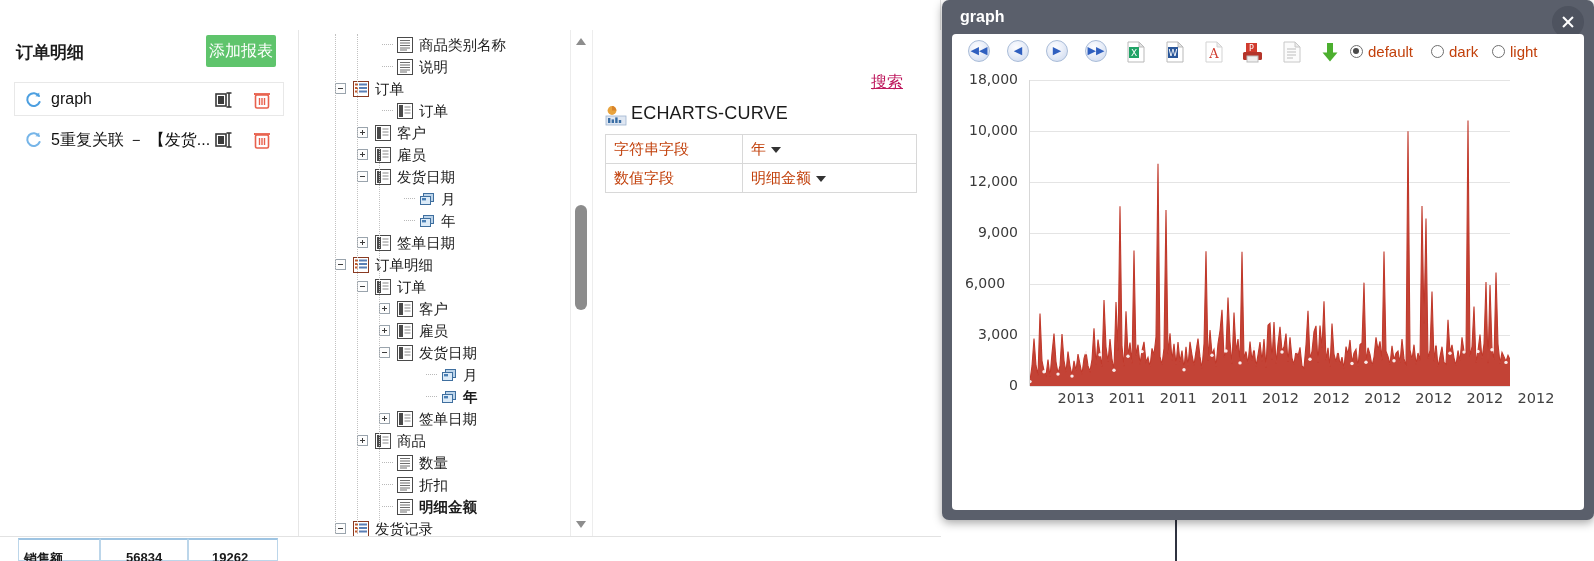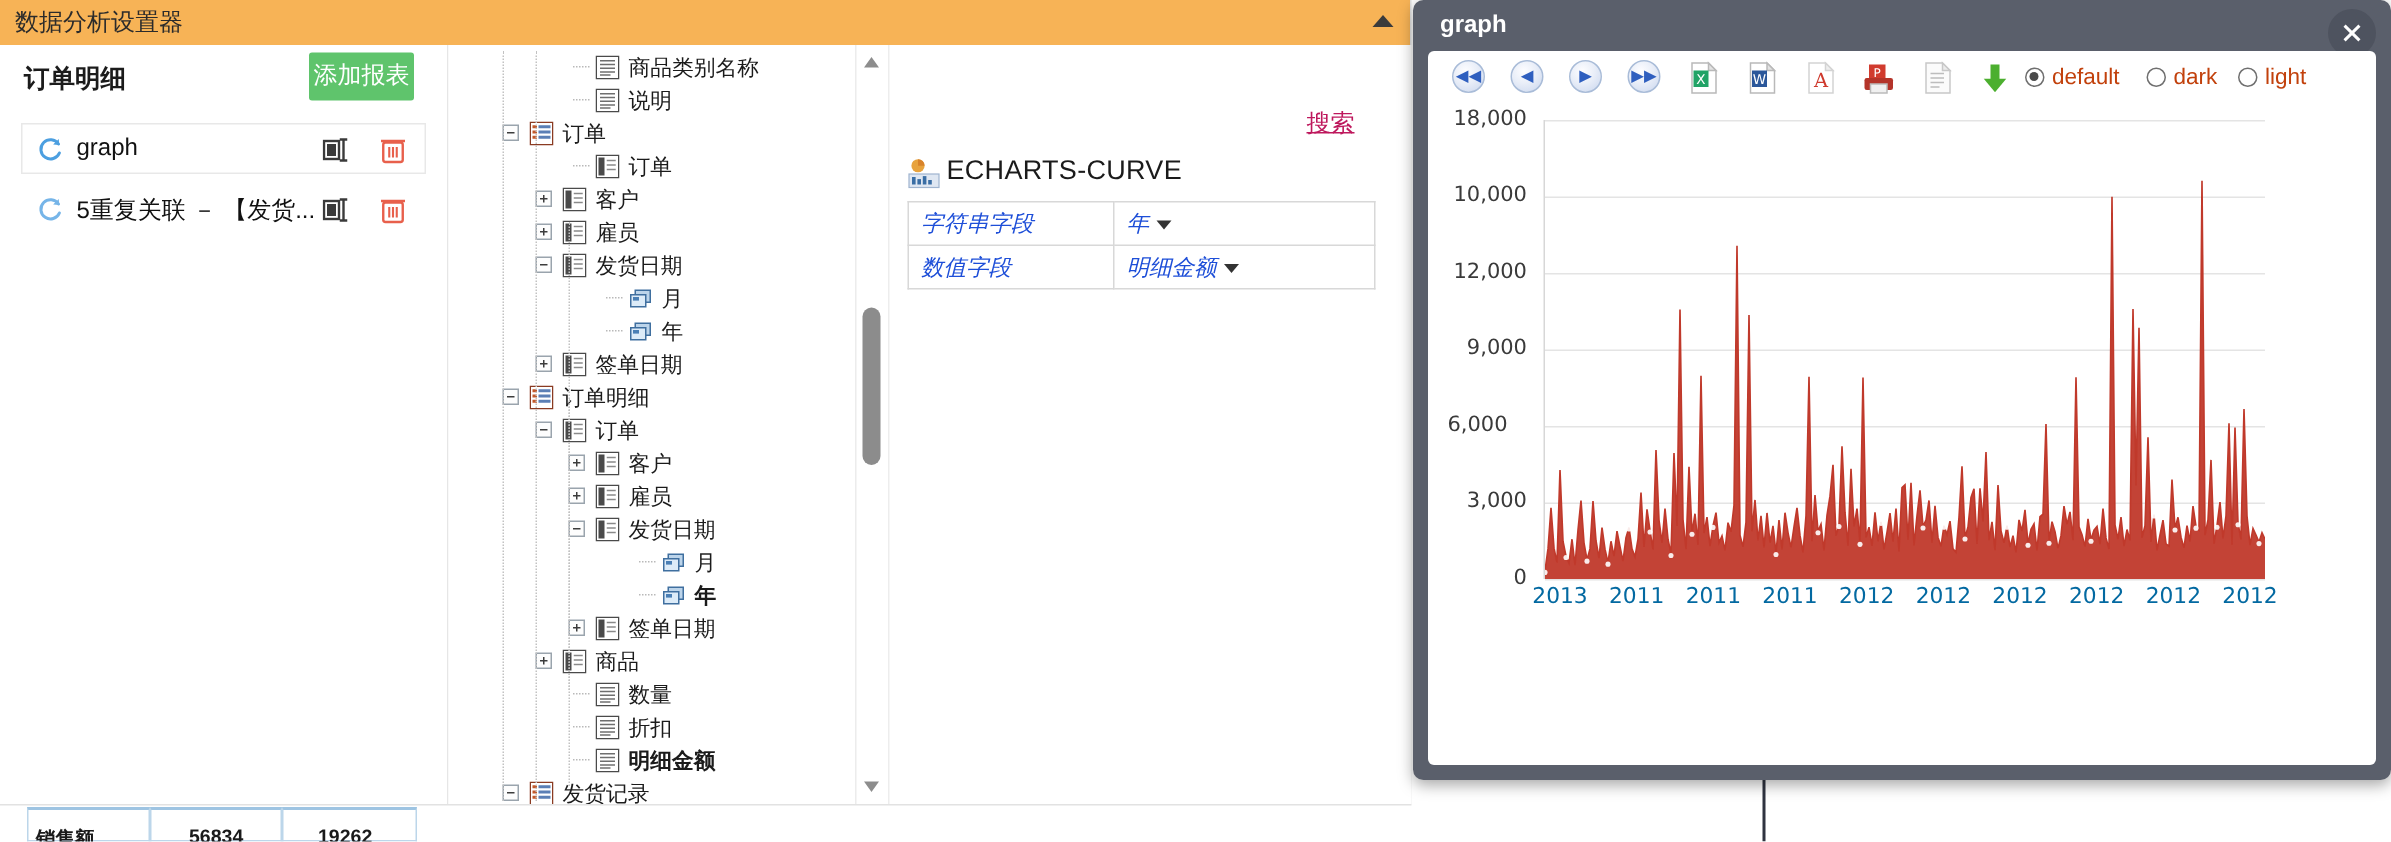--- a/index.html
+++ b/index.html
@@ -56,21 +56,21 @@
   #tsb .thumb{position:absolute;left:4px;top:175px;width:12px;height:105px;background:#8c8c8c;border-radius:6px;cursor:pointer;}
 
   
   #cfgpanel{position:absolute;left:592px;top:30px;width:348px;height:506px;background:#fff;border-left:1px solid #ededed;}
   #tpl-input{position:absolute;left:14px;top:36px;width:248px;height:30px;border:1px solid #cfcfcf;box-sizing:border-box;font-size:16px;color:#111;padding:0 8px;font-family:inherit;background:#fff;}
   #tpl-input::placeholder{color:#b4b4b4;}
   #search-btn{position:absolute;left:278px;top:42px;font-size:16px;color:#be185d;cursor:pointer;white-space:nowrap;text-decoration:underline;}
   #tpl-chosen{position:absolute;left:12px;top:72px;height:26px;white-space:nowrap;cursor:pointer;}
   #tpl-chosen .nm{position:absolute;left:26px;top:1px;font-size:18px;color:#1b1b1b;letter-spacing:.2px;}
   #proptable{position:absolute;left:12px;top:104px;width:312px;border-collapse:collapse;}
-  #proptable td{border:1px solid #d8d8d8;height:28px;font-size:15px;color:#1d4ed8;padding:0 8px;font-style:italic;}
+  #proptable td{border:1px solid #d8d8d8;height:28px;font-size:15px;color:#c2410c;padding:0 8px;}
   #proptable td.k{width:120px;}
   .selval{cursor:pointer;white-space:nowrap;}
   .caret{display:inline-block;margin-left:5px;width:0;height:0;border-left:5px solid transparent;border-right:5px solid transparent;border-top:6px solid #333;vertical-align:middle;}
 
   
   #graphwin{position:absolute;left:942px;top:0;width:652px;height:520px;background:#5a5f6b;border-radius:7px;box-shadow:0 3px 10px rgba(0,0,0,.35);}
   #gw-title{position:absolute;left:18px;top:8px;font-size:16px;font-weight:bold;color:#fff;}
   #gw-close{position:absolute;right:10px;top:6px;width:32px;height:32px;border-radius:50%;background:#4e535f;cursor:pointer;}
   #gw-close:before,#gw-close:after{content:"";position:absolute;left:9px;top:15px;width:14px;height:2px;background:#fff;}
   #gw-close:before{transform:rotate(45deg);} #gw-close:after{transform:rotate(-45deg);}
@@ -84,21 +84,21 @@
   .navc{position:absolute;left:0;top:0;width:22px;height:22px;border-radius:50%;background:radial-gradient(circle at 40% 32%,#fdfdff 0%,#e9eef8 45%,#c9d6ee 100%);border:1px solid #a9bcd8;box-sizing:border-box;}
   .navg{position:absolute;left:0;top:0;width:22px;height:22px;color:#2f5fbf;font-size:11px;line-height:21px;text-align:center;font-family:"DejaVu Sans",sans-serif;}
   .theme{position:absolute;top:9px;font-size:15px;color:#c2410c;white-space:nowrap;cursor:pointer;}
   .radio{position:absolute;top:11px;width:13px;height:13px;border:1.4px solid #6f6f6f;border-radius:50%;box-sizing:border-box;background:#fff;cursor:pointer;}
   .radio.on:after{content:"";position:absolute;left:2.4px;top:2.4px;width:6px;height:6px;border-radius:50%;background:#4a4a4a;}
 
   
   #chart{position:absolute;left:0;top:34px;width:632px;height:442px;}
   .grid-line{position:absolute;left:78px;width:480px;height:1px;background:#e4e4e4;}
   .ytick{position:absolute;left:0;width:66px;text-align:right;font-size:14px;color:#3a3a3a;font-family:"DejaVu Sans",sans-serif;}
-  .xtick{position:absolute;top:322px;font-size:14.5px;color:#0369a1;text-align:center;width:44px;font-family:"DejaVu Sans",sans-serif;}
+  .xtick{position:absolute;top:322px;font-size:14.5px;color:#404040;text-align:center;width:44px;font-family:"DejaVu Sans",sans-serif;margin-left:36px;}
   #axis-y{position:absolute;left:77px;top:12px;width:1px;height:306px;background:#d7d7d7;}
   #plot{position:absolute;left:78px;top:12px;width:480px;height:306px;overflow:hidden;}
   #plot svg{display:block;}
 </style>
 </head>
 <body>
 
 <div id="backdrop">
   <div class="bg-toolbar"></div>
   <div class="bg-ghost-icons" style="left:118px;">▶  ⌂  ▤  ▣  ▼</div>
@@ -109,24 +109,20 @@
     <div class="cell" style="left:188px;width:90px;"></div>
     <div class="txt" style="left:24px;">销售额</div>
     <div class="txt" style="left:126px;">56834</div>
     <div class="txt" style="left:212px;">19262</div>
   </div>
   <div class="bg-vline" style="left:1175px;top:520px;height:41px;background:#2f3340;width:2px;"></div>
 </div>
 
 <div id="dialog">
 
-  <div id="dlg-title">
-    <div class="t">数据分析设置器</div>
-    <div id="dlg-collapse"></div>
-  </div>
 
   <div id="reportlist">
     <div id="rl-head">
       <div class="title">订单明细</div>
       <button id="add-report">添加报表</button>
     </div>
     <div class="rl-row" style="top:52px;">
       <span class="rl-refresh">
         <svg width="20" height="20" viewBox="0 0 20 20">
             <path d="M16 6 A6.4 6.4 0 1 0 16.6 12" fill="none" stroke="#4c9fe0" stroke-width="2" stroke-linecap="round"></path>

